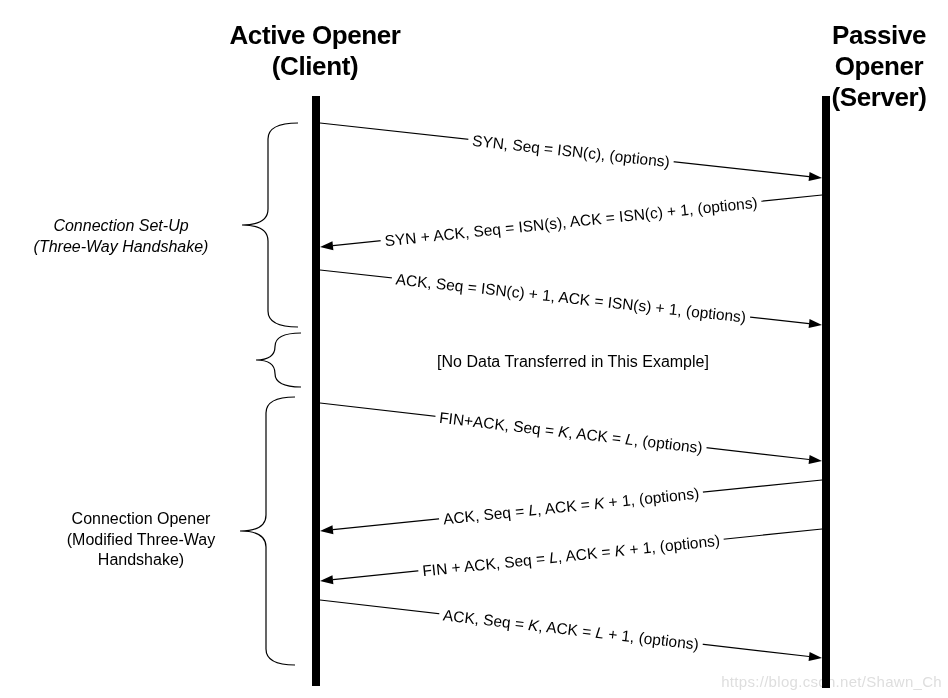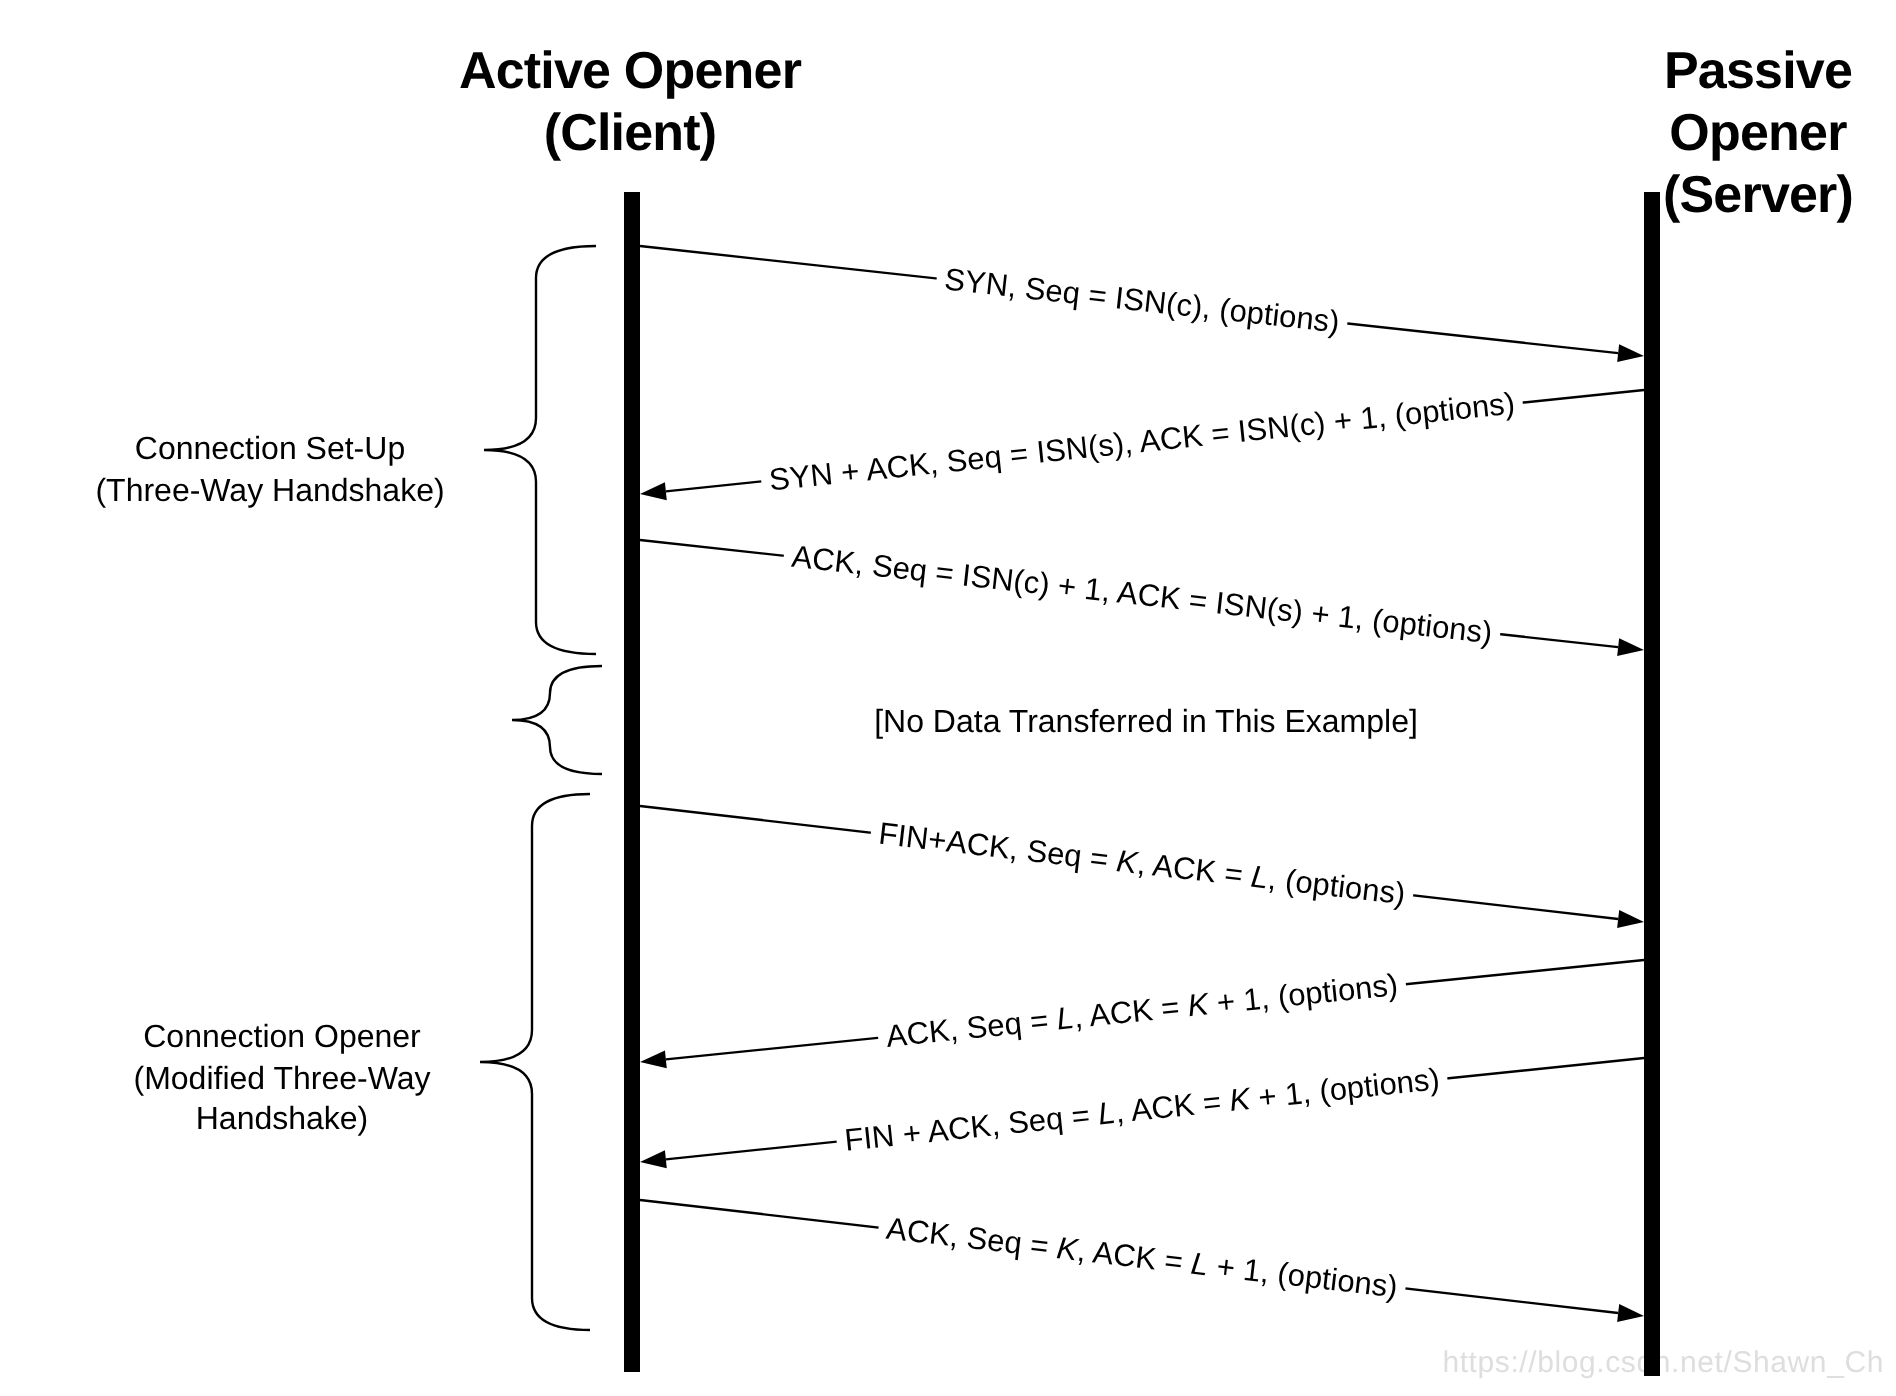--- a/index.html
+++ b/index.html
@@ -31,21 +31,21 @@
 <body>
 
 <div class="stage">
 
   <div class="actor-title" style="left:315px;top:20px;">Active Opener
 (Client)</div>
 
   <div class="actor-title" style="left:879px;top:20px;">Passive Opener
 (Server)</div>
 
-  <div class="phase-label" style="left:135px;top:236px;">Connection Set-Up
+  <div class="phase-label" style="left:121px;top:236px;font-style:italic;">Connection Set-Up
 (Three-Way Handshake)</div>
 
 
   <div class="phase-label" style="left:141px;top:540px;">Connection Opener
 (Modified Three-Way
 Handshake)</div>
 
   <div class="note" style="left:573px;top:362px;">[No Data Transferred in This Example]</div>
 
   <div class="watermark">https://blog.csdn.net/Shawn_Ch</div>

